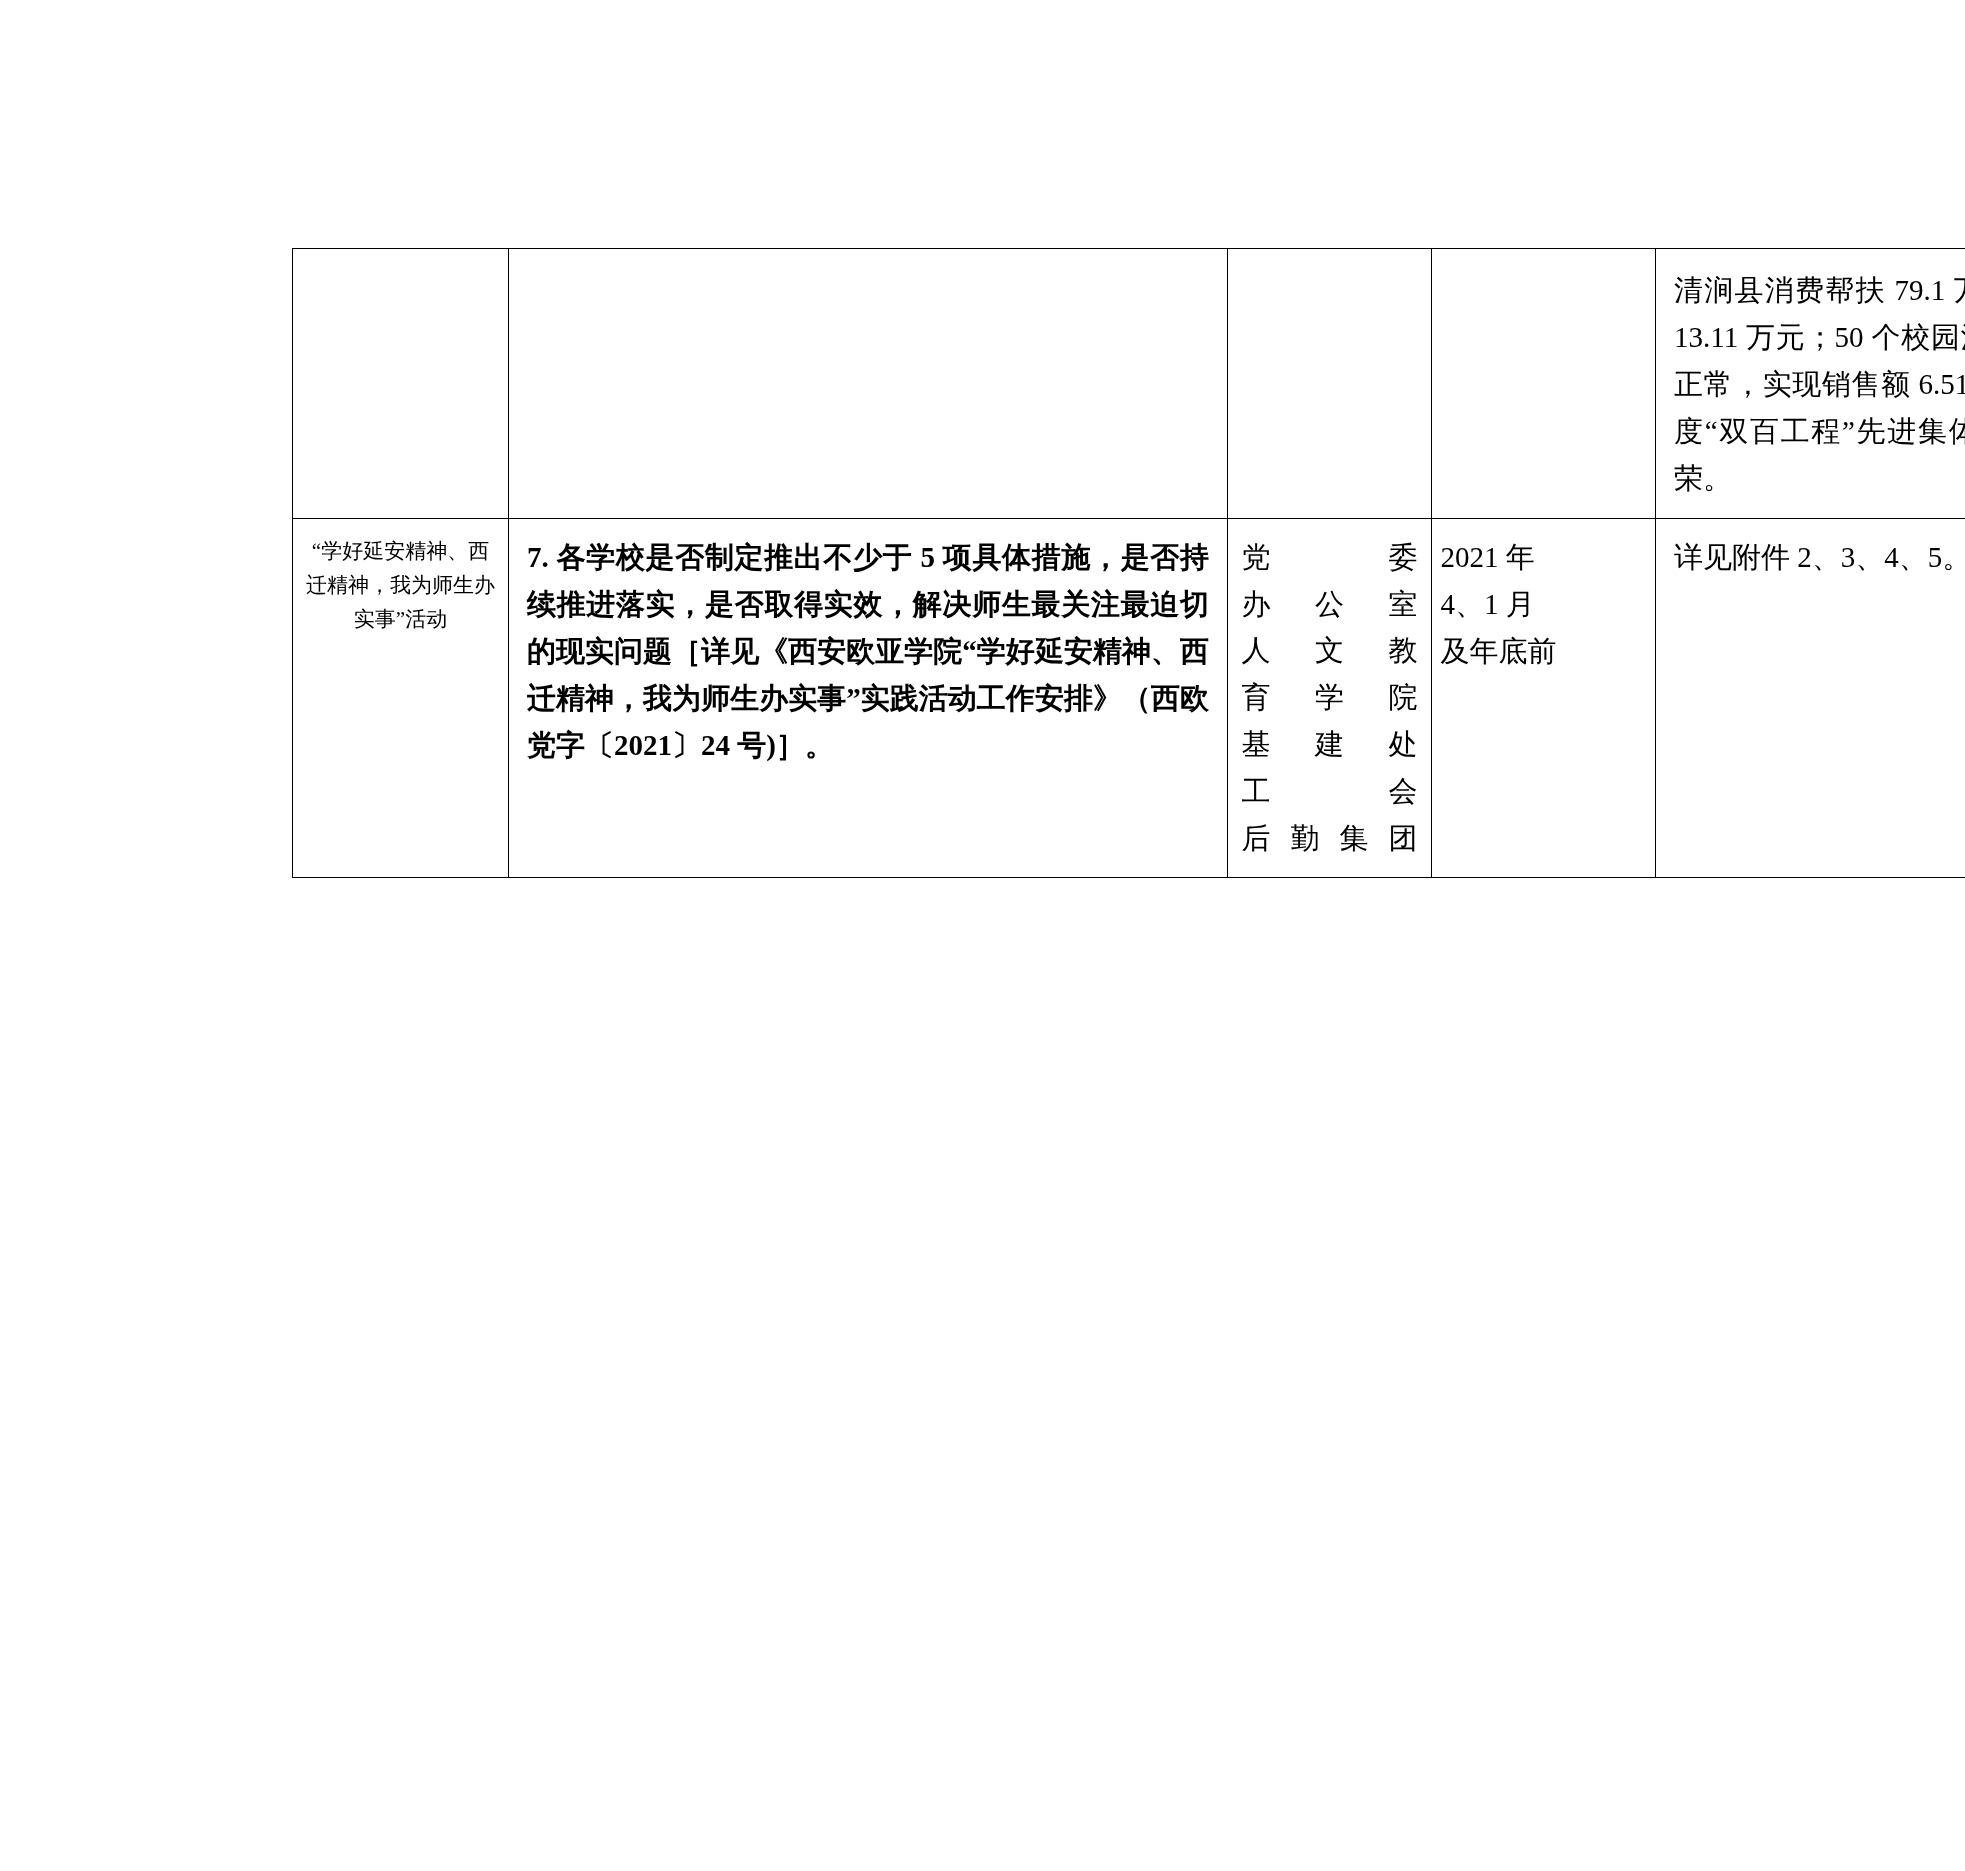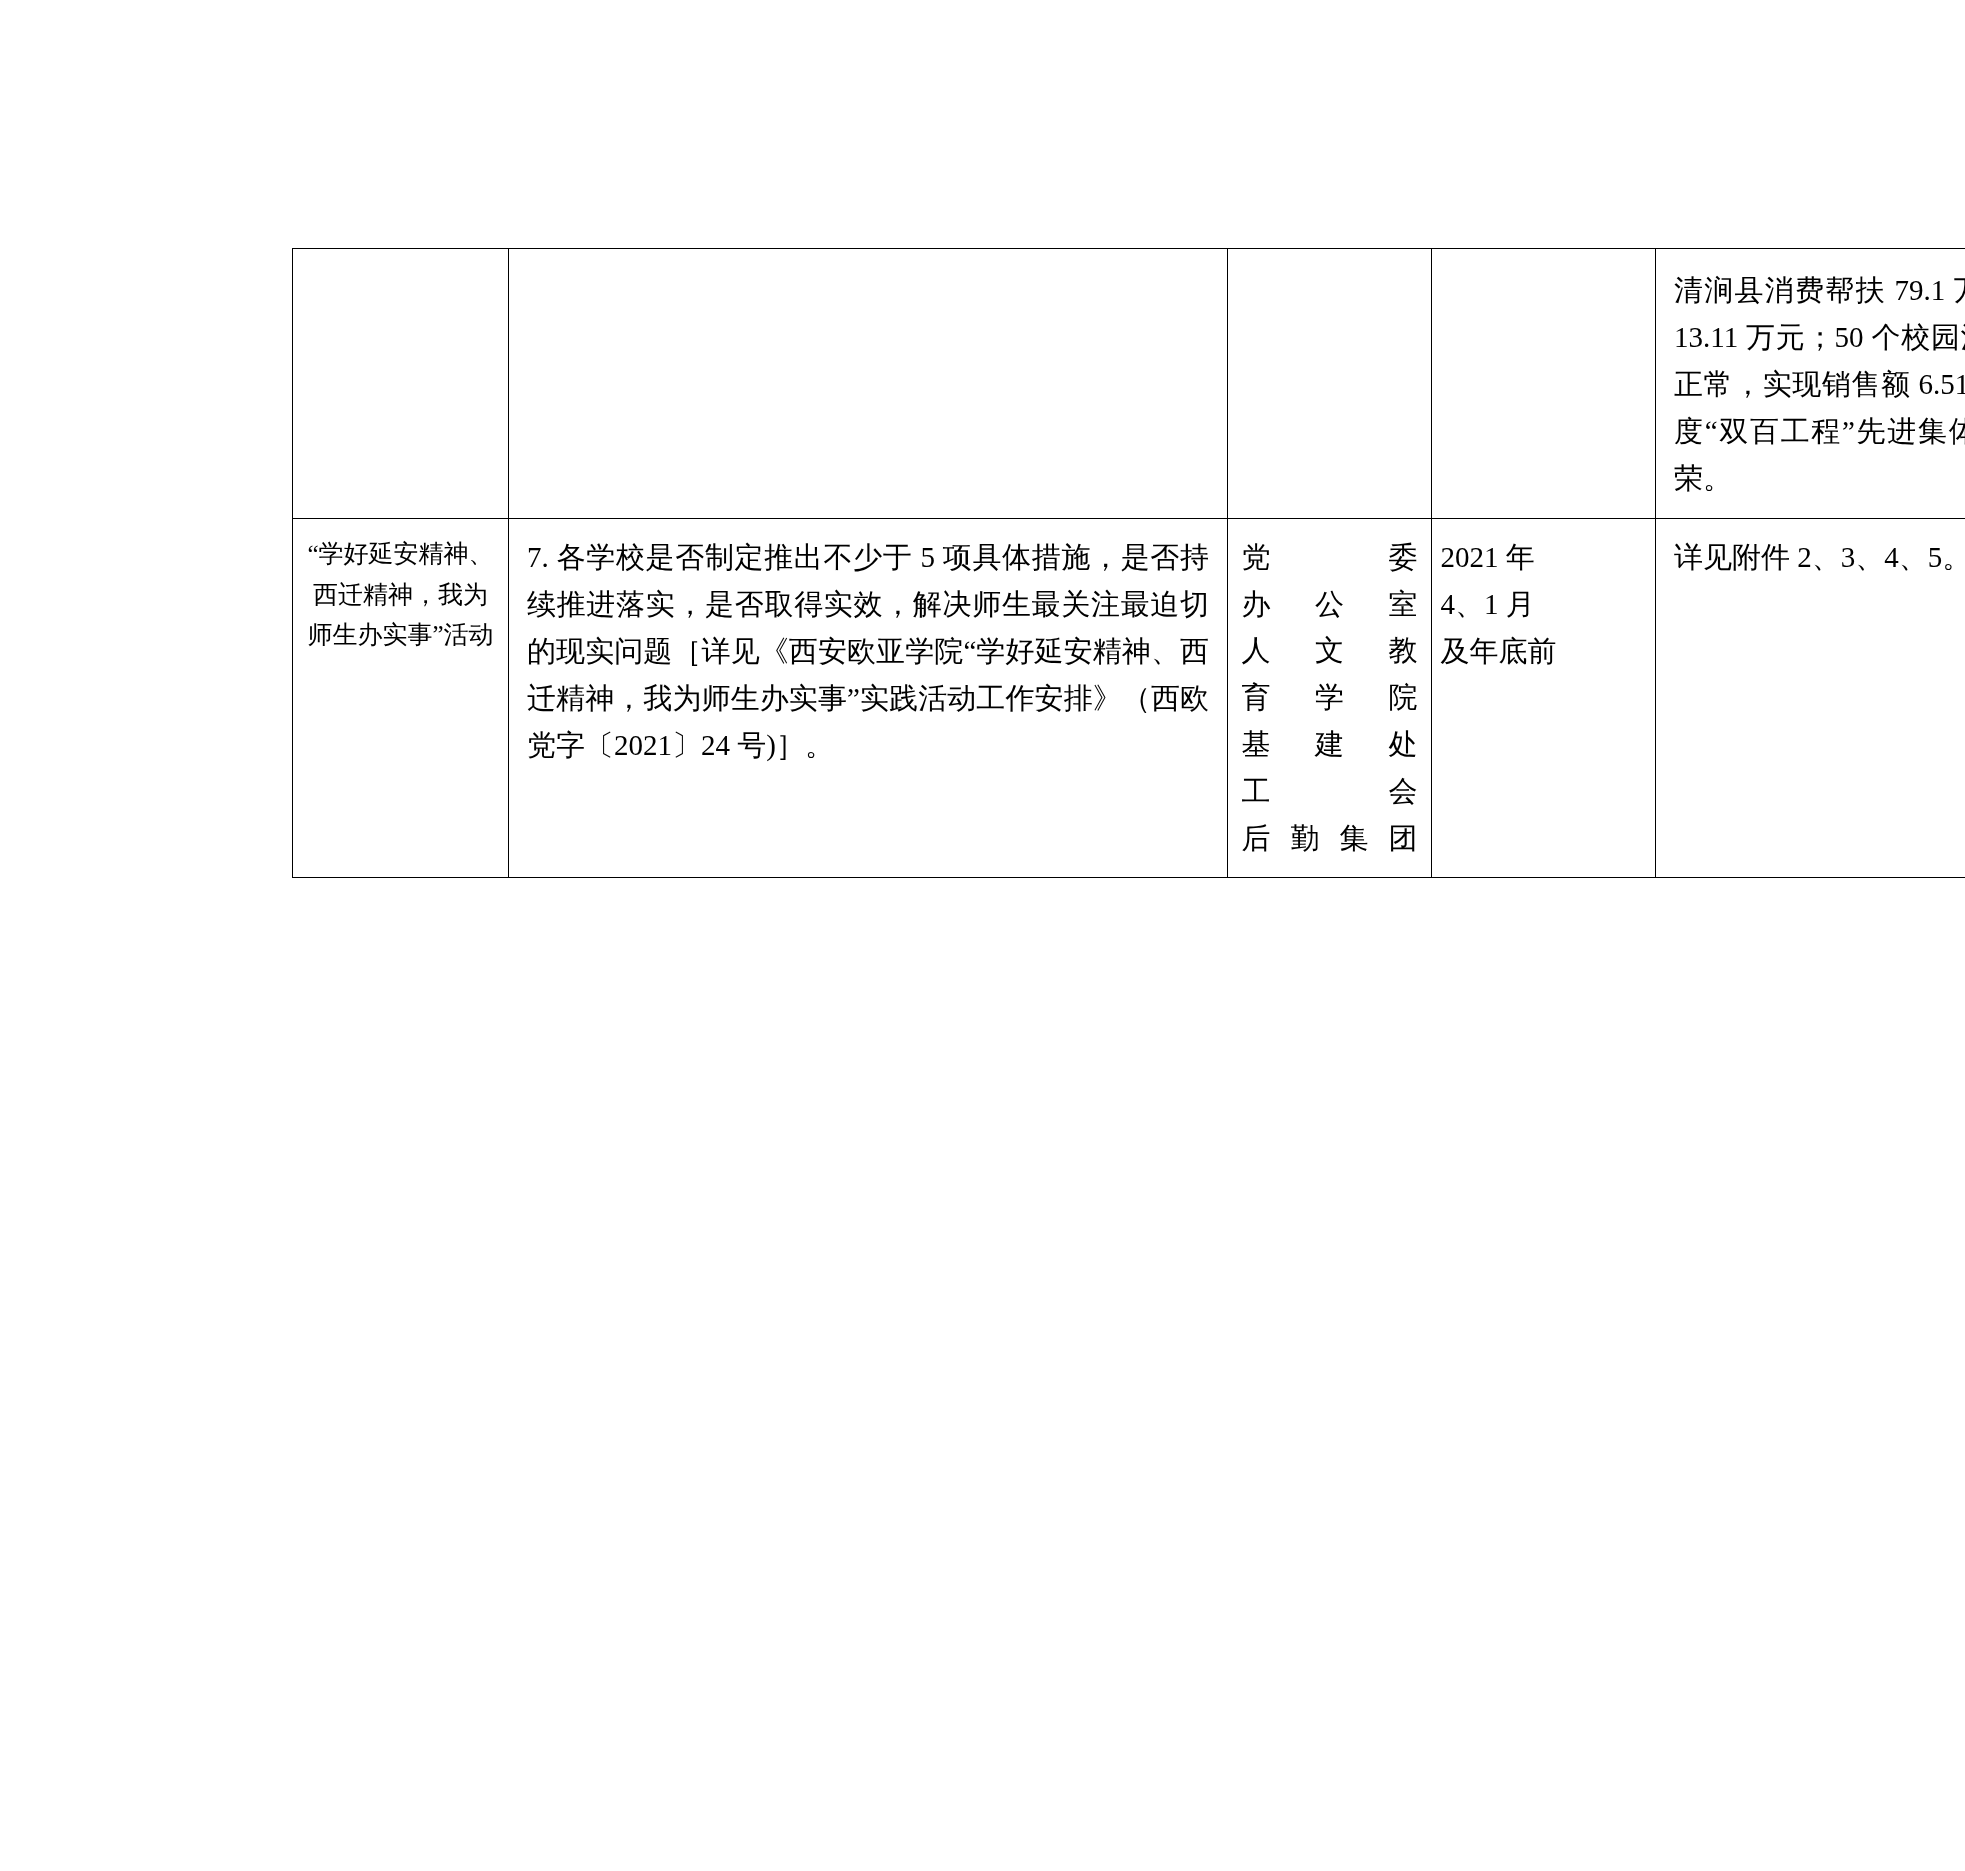--- a/index.html
+++ b/index.html
@@ -42,27 +42,28 @@
   .col-e { width: 709px; }
 
   .cell-inner {
     padding: 15.7px 18px 15.7px 18px;
     font-size: 29px;
     line-height: 1.62;
   }
   .justify-cell {
     text-align: justify;
     text-justify: inter-ideograph;
+    font-weight: bold;
   }
   .vmid {
     vertical-align: middle;
   }
   .cell-a-inner {
     padding: 15.7px 9.4px;
-    font-size: 25px;
+    font-size: 21px;
     line-height: 1.62;
     text-align: center;
   }
   .cell-c-inner {
     padding: 15px 11px;
     font-size: 29px;
     line-height: 1.62;
     text-align: center;
   }
   .cell-c-inner .spread {

